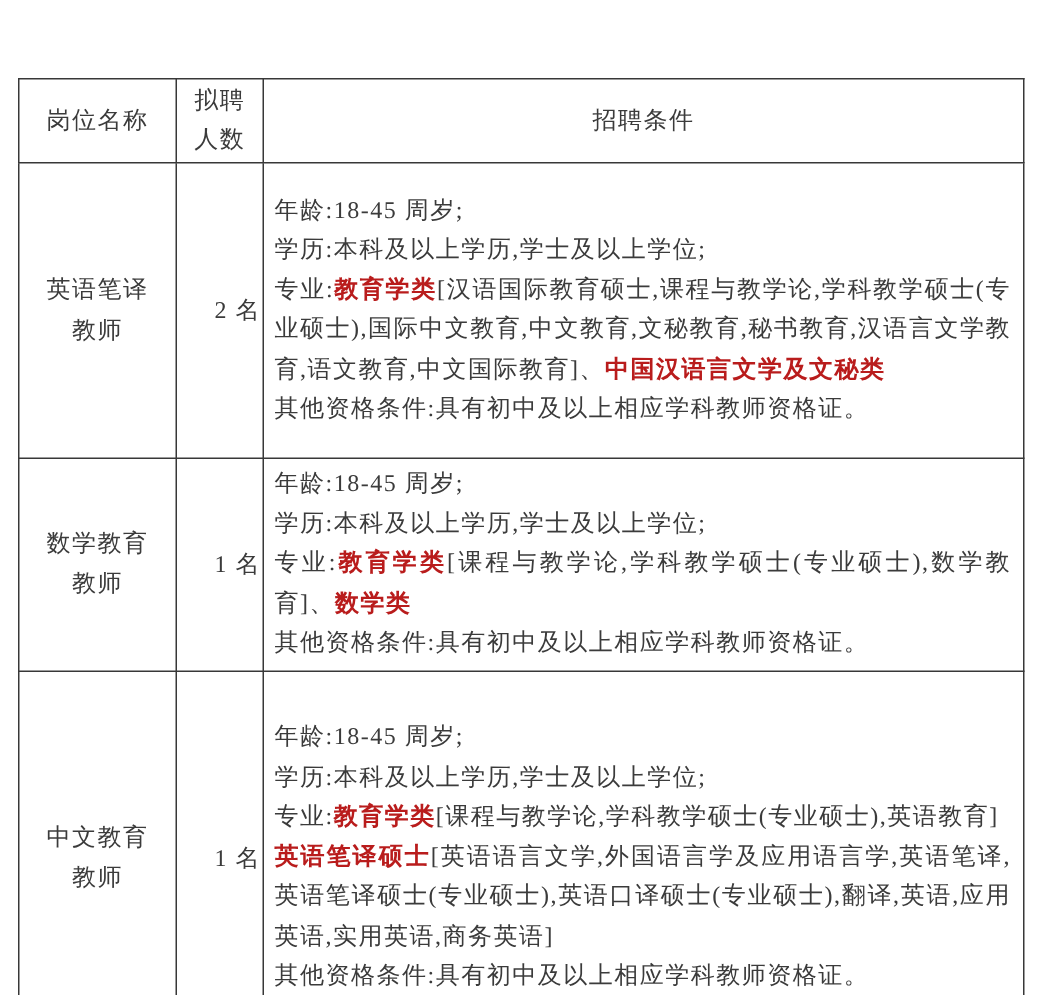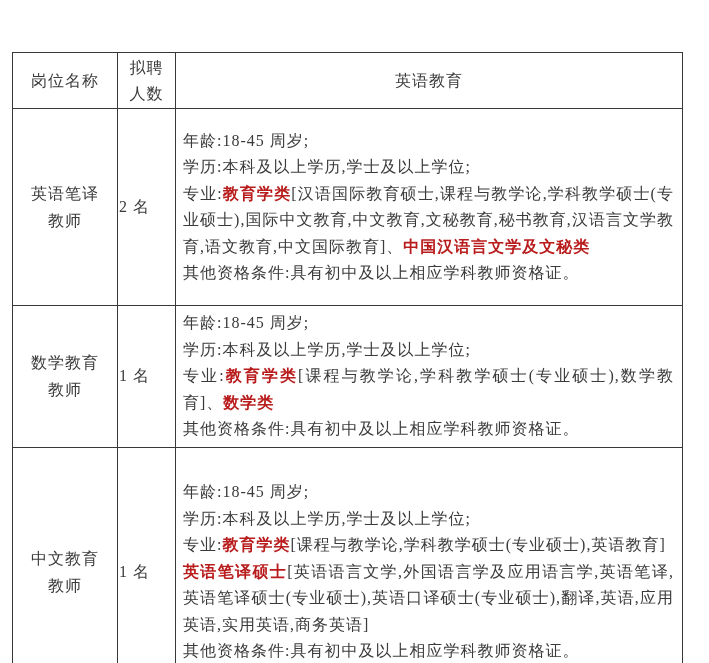--- a/index.html
+++ b/index.html
@@ -47,21 +47,21 @@
     line-height: 26px;
     letter-spacing: 1px;
   }
   td.pos {
     text-align: center;
     white-space: pre-line;
     line-height: 27px;
     letter-spacing: 1px;
   }
   td.cnt {
-    text-align: left;
+    text-align: right;
     letter-spacing: 1px;
   }
   td.cond {
     padding: 4px 8px 4px 7px;
     vertical-align: middle;
   }
   p.cond-line {
     margin: 0;
     line-height: 26.5px;
     text-align: justify;
@@ -81,21 +81,21 @@
     <colgroup>
       <col class="c1">
       <col class="c2">
       <col class="c3">
     </colgroup>
     <thead>
       <tr>
         <th class="hdr">岗位名称</th>
         <th class="hdr">拟聘
 人数</th>
-        <th class="hdr">英语教育</th>
+        <th class="hdr">招聘条件</th>
       </tr>
     </thead>
     <tbody>
         <tr>
           <td class="pos">英语笔译
 教师</td>
           <td class="cnt">2 名</td>
           <td class="cond">
             <p class="cond-line">年龄:18-45 周岁;</p>
             <p class="cond-line">学历:本科及以上学历,学士及以上学位;</p>

